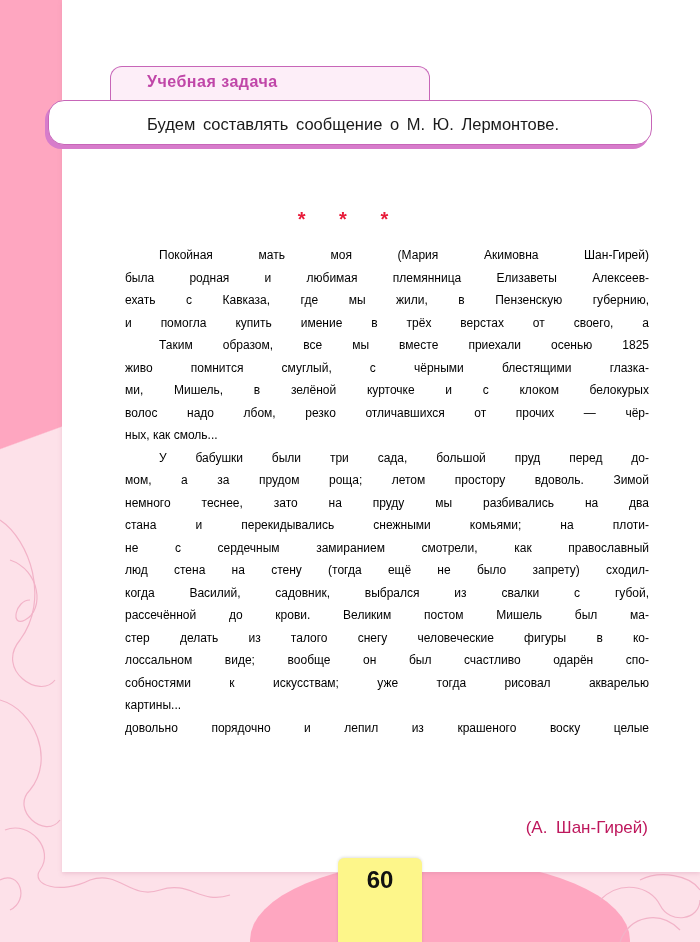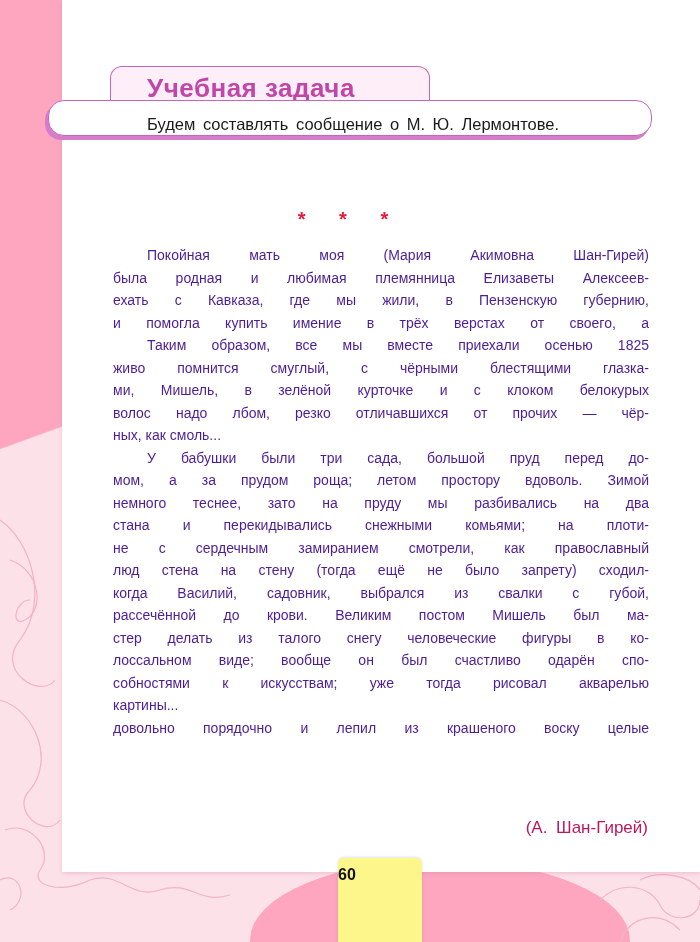--- a/index.html
+++ b/index.html
@@ -17,48 +17,48 @@
   .page {
     position:absolute; left:62px; top:0; width:638px; height:872px; background:#ffffff;
     box-shadow:0 2px 4px rgba(200,120,150,0.25);
   }
   .task-tab {
     position:absolute; left:110px; top:66px; width:320px; height:40px;
     background:#fdeef8; border:1.5px solid #c766b8; border-bottom:none;
     border-radius:12px 12px 0 0; box-sizing:border-box;
   }
   .task-tab-title {
-    position:absolute; left:36px; top:6px; font-size:26px; font-weight:bold; color:#c046a8; letter-spacing:0.5px;
+    position:absolute; left:36px; top:6px; font-size:16px; font-weight:bold; color:#c046a8; letter-spacing:0.5px;
   }
   .task-box {
-    position:absolute; left:48px; top:100px; width:604px; height:36px;
+    position:absolute; left:48px; top:100px; width:604px; height:45px;
     background:#fff; border:1.5px solid #c766b8; border-radius:16px; box-sizing:border-box;
     box-shadow:-3px 4px 0 #d77ccb;
   }
   .task-text {
     position:absolute; left:98px; top:14px; font-size:16.5px; color:#1a1a1a; word-spacing:3px;
   }
   .stars {
     position:absolute; left:0; width:700px; top:208px; text-align:center;
     color:#e81c3a; font-size:20px; font-weight:bold; letter-spacing:14px;
   }
   .body-text { position:absolute; left:113px; top:244px; width:536px; }
   .line {
-    height:22.5px; line-height:22.5px; font-size:14px; color:#4c1d95;
-    text-align:justify; text-align-last:justify; white-space:nowrap; overflow:visible;
+    height:22.5px; line-height:22.5px; font-size:12px; color:#000000;
+    text-align:justify; text-align-last:justify; white-space:nowrap; overflow:visible;margin-left:12px;
   }
   .line.indent { padding-left:34px; }
   .line.last { text-align-last:left; }
   .attribution { position:absolute; right:52px; top:818px; font-size:17px; color:#be185d; word-spacing:4px; }
   .page-tab {
     position:absolute; left:338px; top:858px; width:84px; height:90px;
     background:#fdf68a; border-radius:6px 6px 0 0;
     box-shadow:0 -1px 3px rgba(0,0,0,0.12);
   }
-  .page-num { position:absolute; left:0; width:84px; top:8px; font-size:16px; font-weight:bold; color:#111; }
+  .page-num { position:absolute; left:0; width:84px; top:8px; text-align:center; font-size:24px; font-weight:bold; color:#111; }
 </style>
 </head>
 <body>
 
 <div class="bg-strip"></div>
 <div class="bg-wedge"></div>
 <div class="bg-swoosh"></div>
 
 <svg class="swirls" viewBox="0 0 700 942">
   <g fill="none" stroke="#f2b3c8" stroke-width="1.2">

